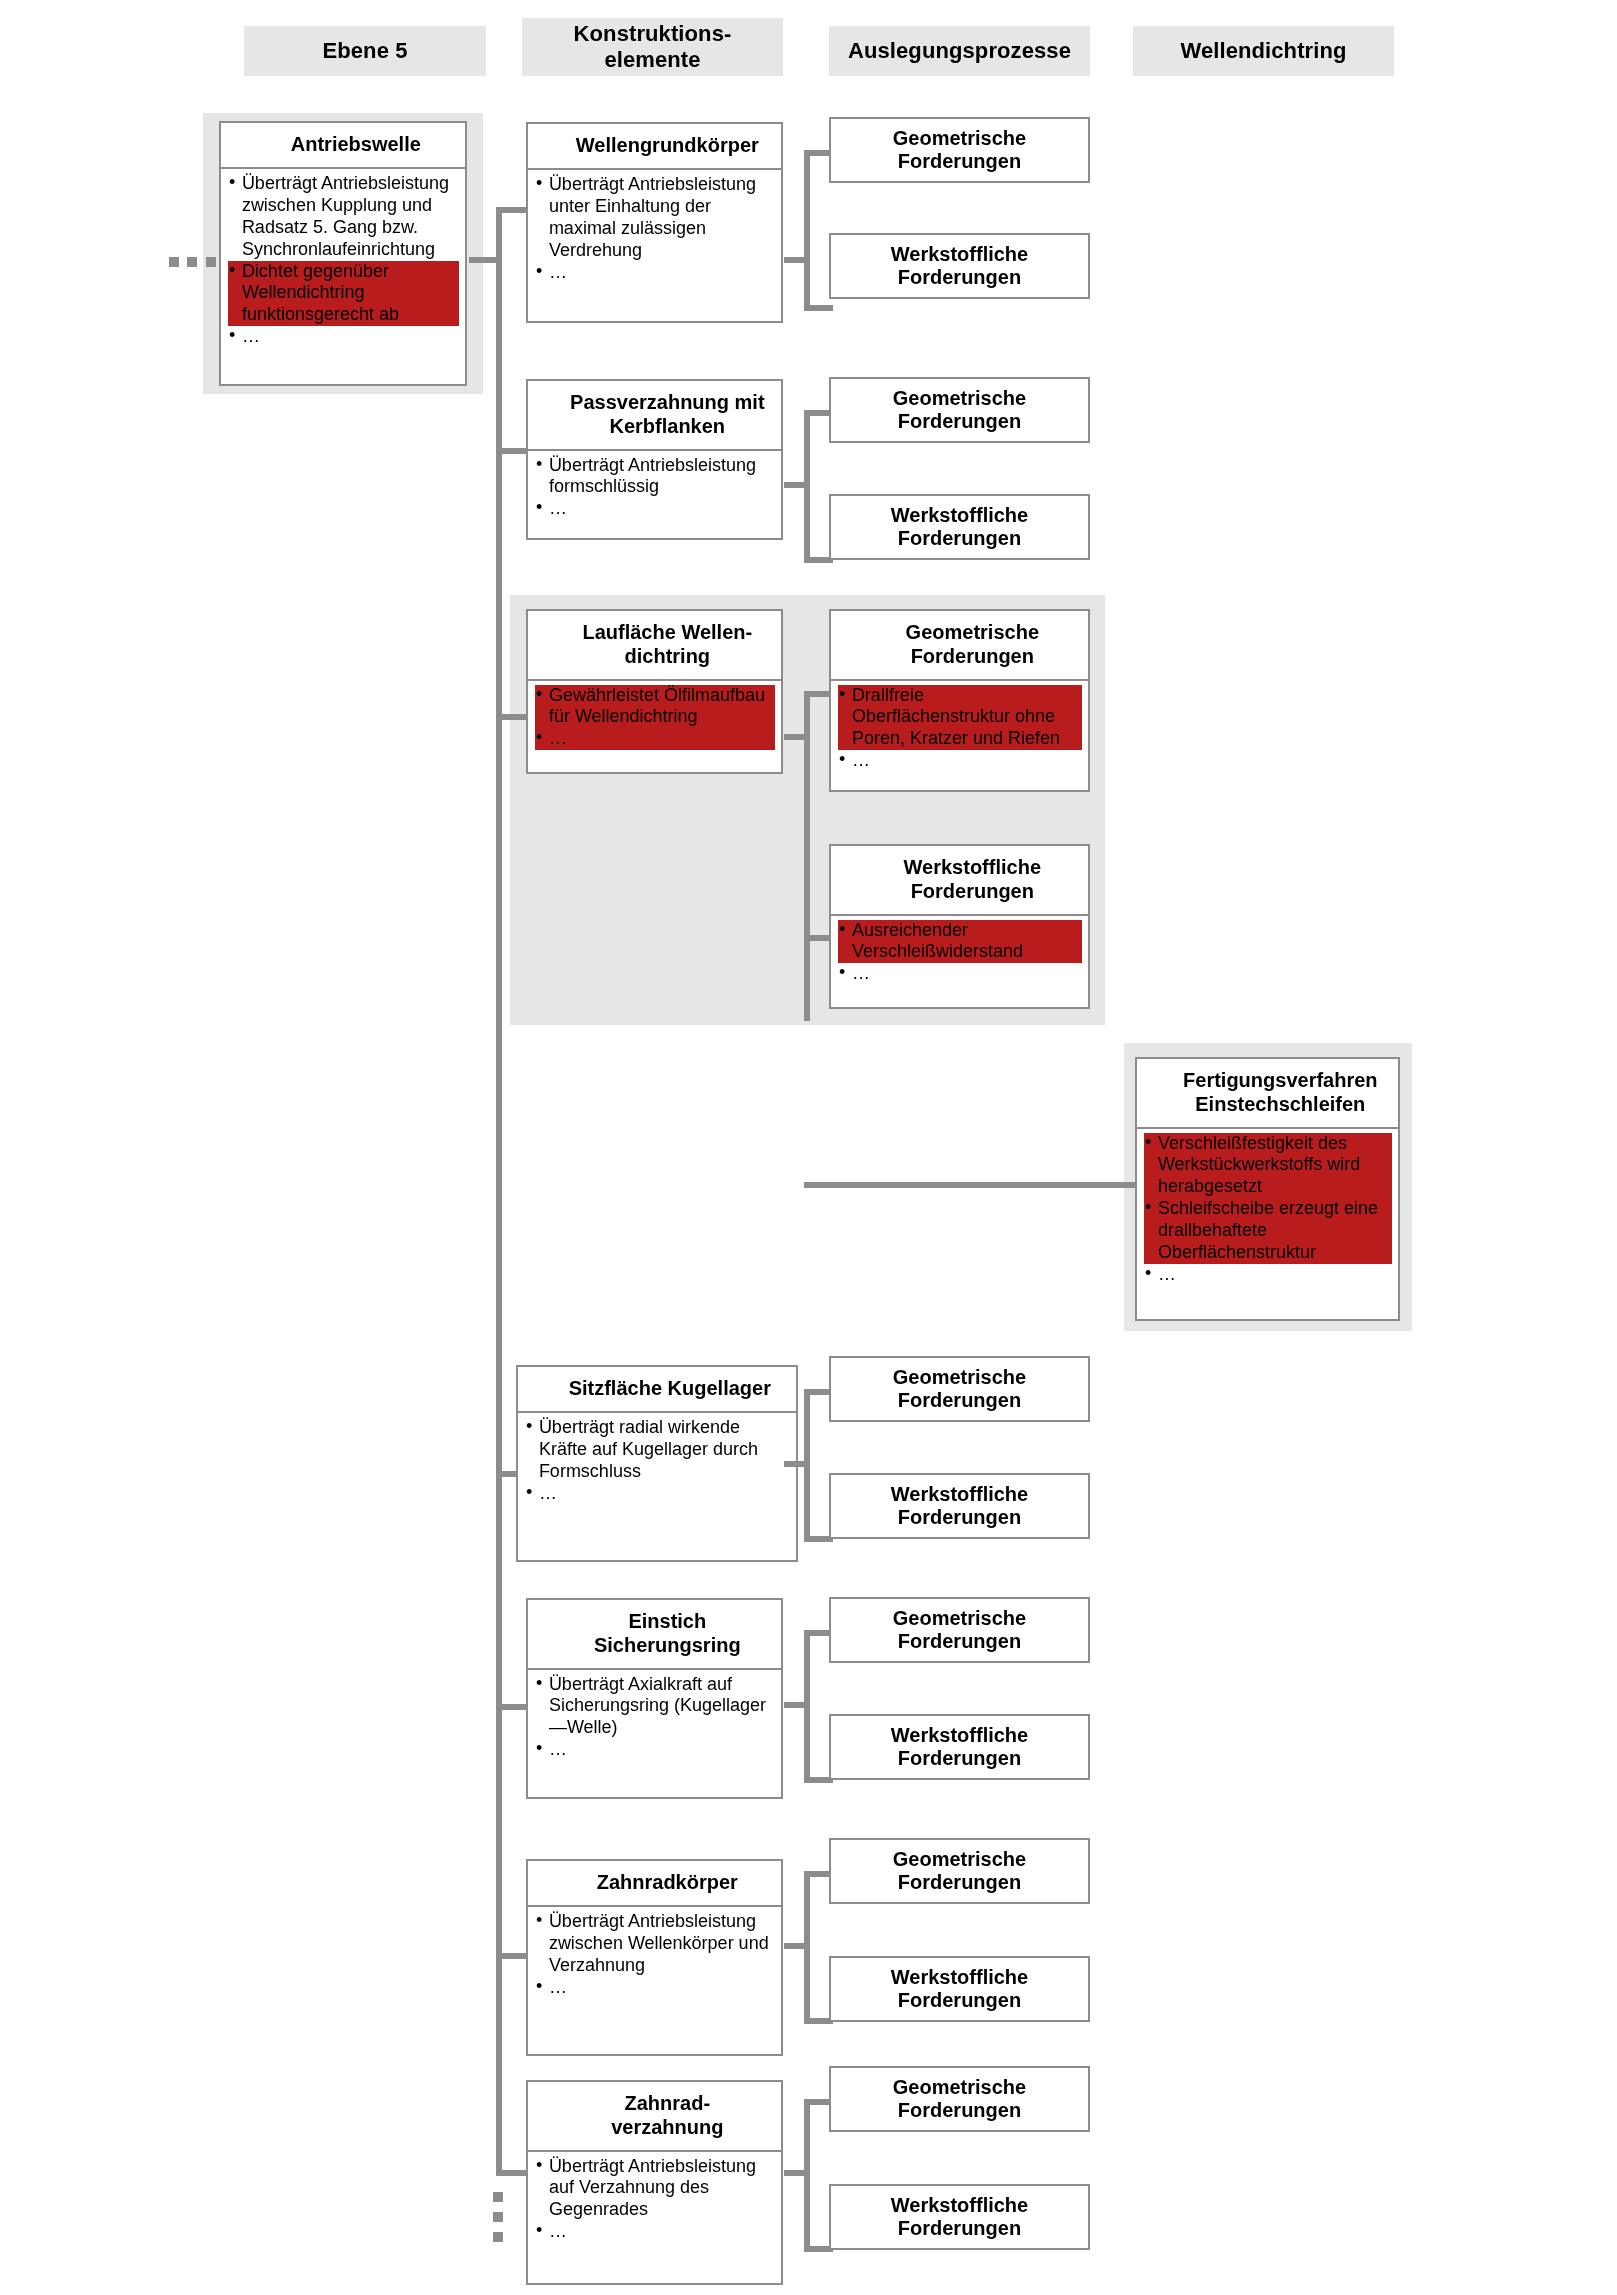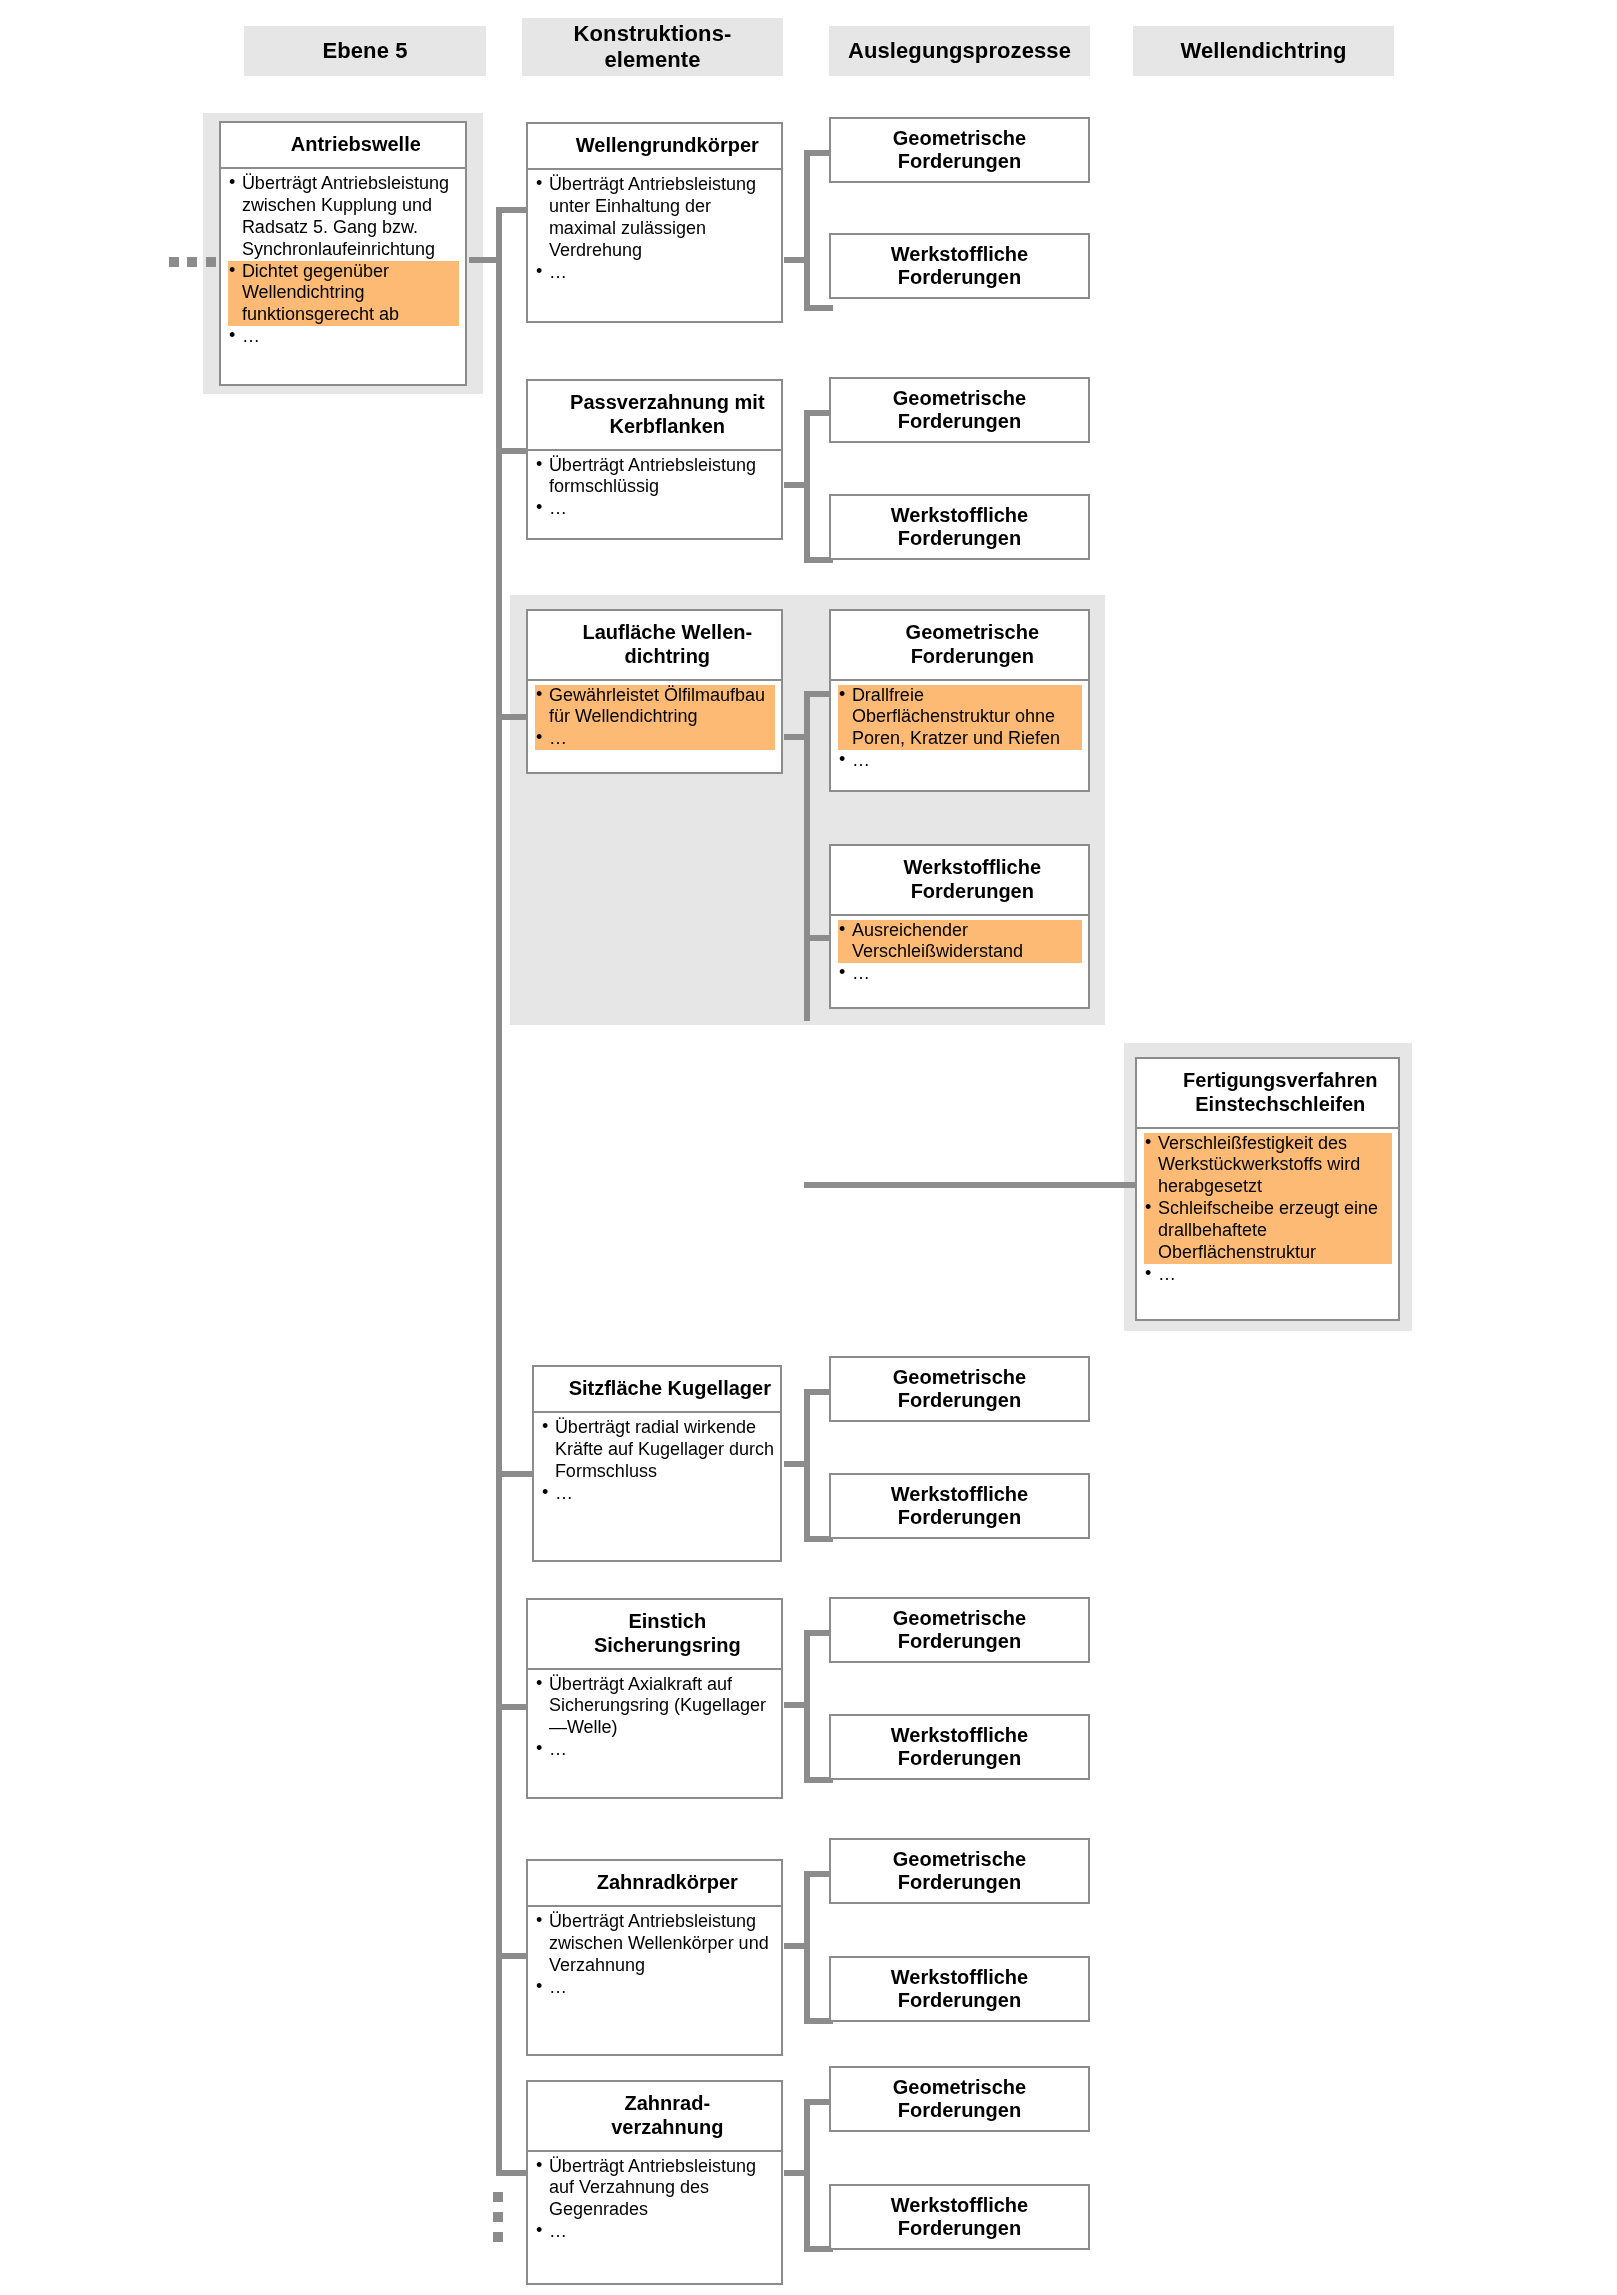--- a/index.html
+++ b/index.html
@@ -76,21 +76,21 @@
     text-indent:0;
   }
   ul.bullets li::before{
     content:"\2022";
     position:absolute;
     left:0.8px;
     top:-0.8px;
     font-size:18px;
   }
   ul.bullets li.hl{
-    background:#fdba74;
+    background:#b91c1c;
   }
   
   .node.title-only{
     display:flex;
     align-items:center;
     justify-content:center;
   }
   .node.title-only .title{padding:0 6.4px;}
 </style>
 </head>
@@ -228,21 +228,21 @@
     <div class="title">Fertigungsverfahren<br>Einstechschleifen</div>
     <div class="body">
       <ul class="bullets">
         <li class="hl">Verschleißfestigkeit des Werkstückwerkstoffs wird herabgesetzt</li>
         <li class="hl">Schleifscheibe erzeugt eine drallbehaftete Oberflächenstruktur</li>
         <li>…</li>
       </ul>
     </div>
   </div>
 
-  <div class="node has-body" style="left:532px;top:1365px;width:250px;height:197px;">
+  <div class="node has-body" style="left:516px;top:1365px;width:282px;height:197px;">
     <div class="title">Sitzfläche Kugellager</div>
     <div class="body">
       <ul class="bullets">
         <li>Überträgt radial wirkende Kräfte auf Kugellager durch Formschluss</li>
         <li>…</li>
       </ul>
     </div>
   </div>
   <div class="ln ln-h" style="left:784px;top:1461px;width:22.5px;"></div>
   <div class="ln ln-v" style="left:804px;top:1389px;height:153px;"></div>

